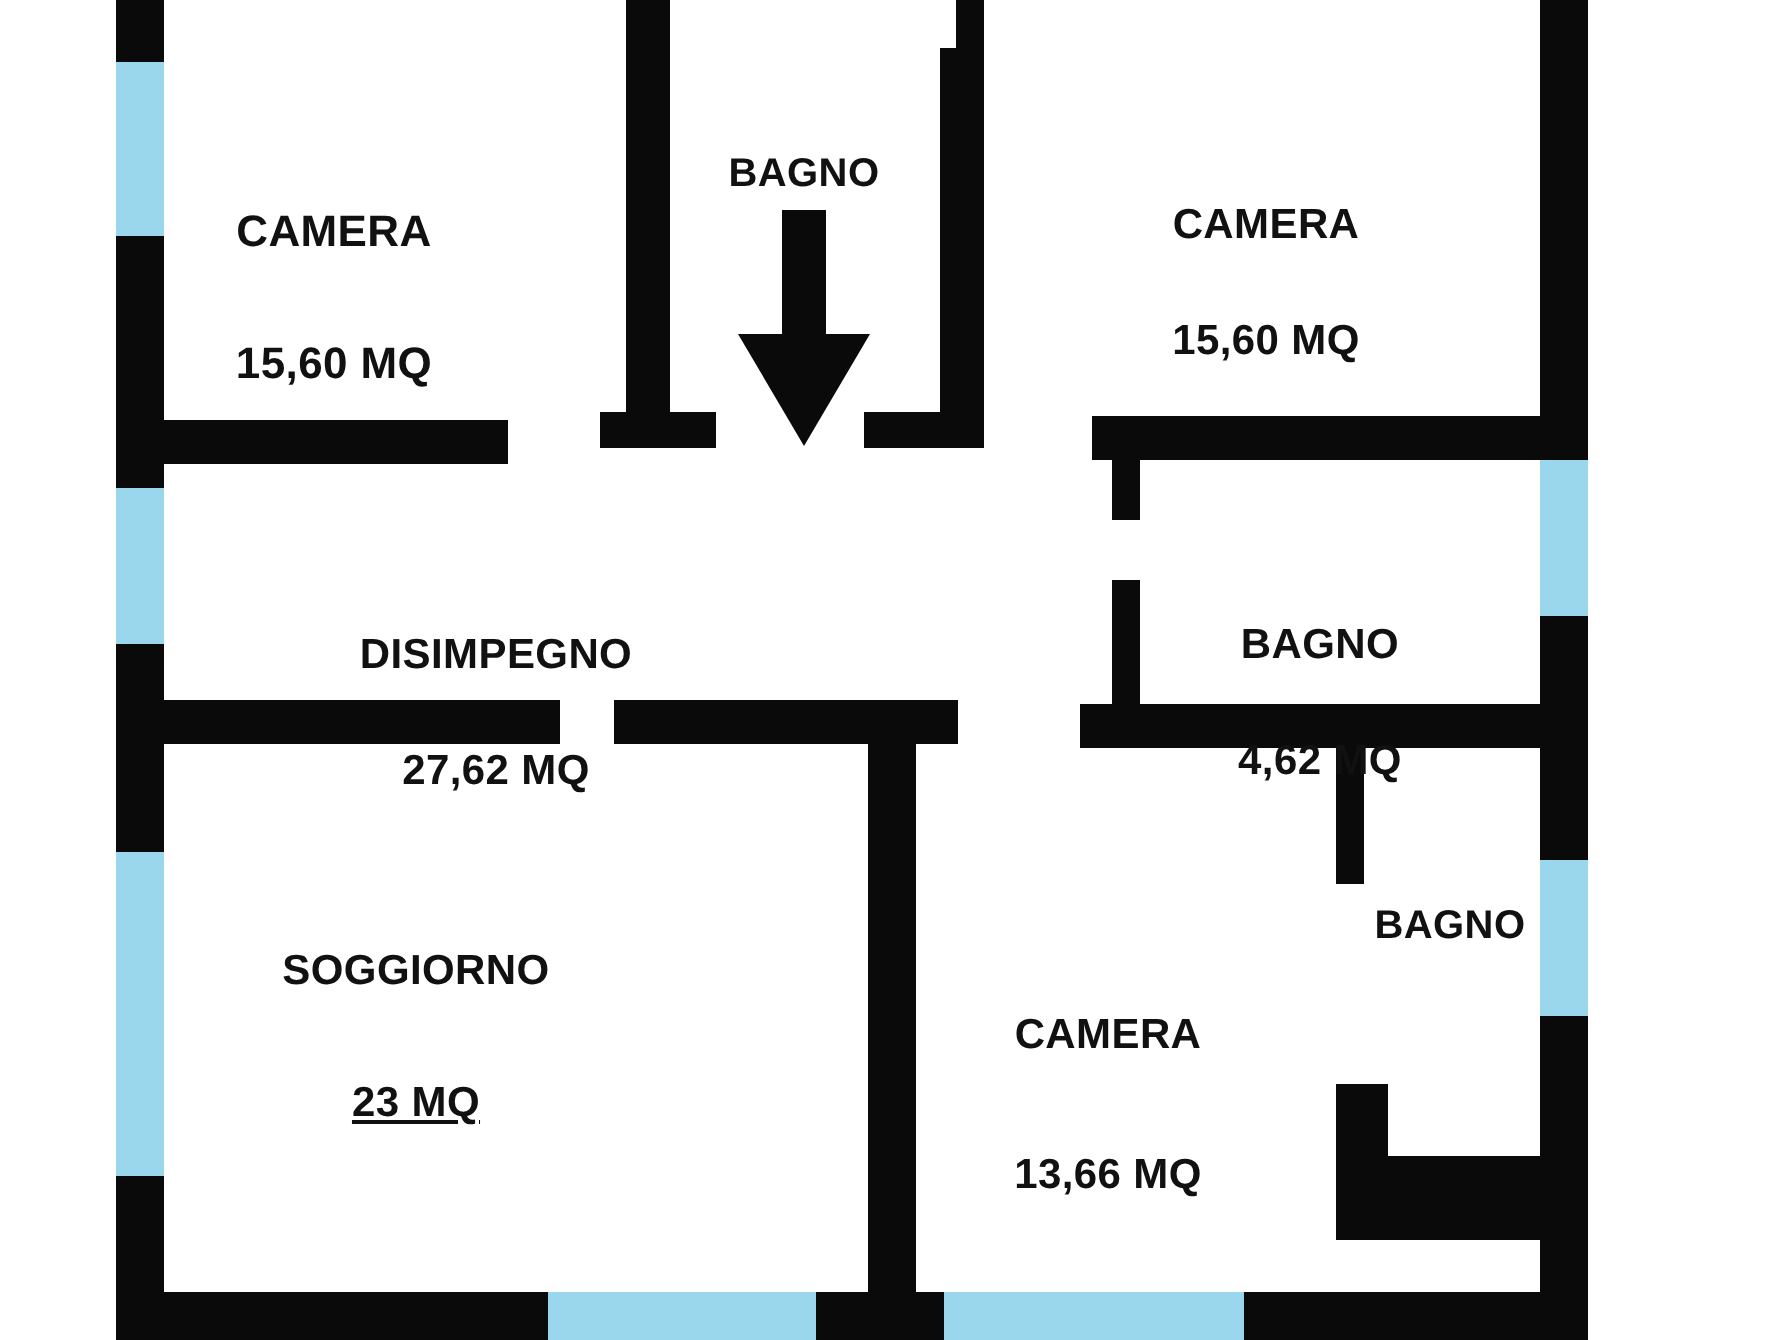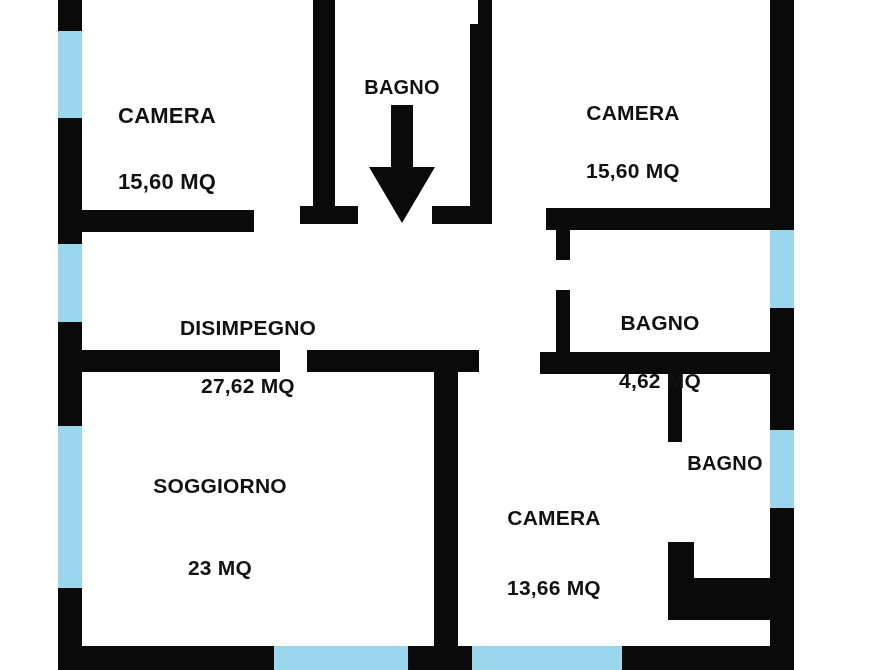--- a/index.html
+++ b/index.html
@@ -124,23 +124,23 @@
   <div class="label sz-21 gap-sm" style="left:147px; top:288px; width:202px;">
     <span class="name">DISIMPEGNO</span>
     <span class="area">27,62 MQ</span>
   </div>
 
   <div class="label sz-21 gap-sm" style="left:578px; top:283px; width:164px;">
     <span class="name">BAGNO</span>
     <span class="area">4,62 MQ</span>
   </div>
 
-  <div class="label sz-21" style="left:112px; top:446px; width:216px;">
+  <div class="label sz-21" style="left:100px; top:446px; width:216px;">
     <span class="name">SOGGIORNO</span>
-    <span class="area" style="margin-top:28px;">23 MQ</span>
+    <span class="area" style="margin-top:12px;text-decoration:underline;">23 MQ</span>
   </div>
 
   <div class="label sz-21" style="left:466px; top:478px; width:176px;">
     <span class="name">CAMERA</span>
     <span class="area" style="margin-top:16px;">13,66 MQ</span>
   </div>
 
   <div class="label sz-20" style="left:672px; top:425px; width:106px;">
     <span class="name">BAGNO</span>
   </div>

